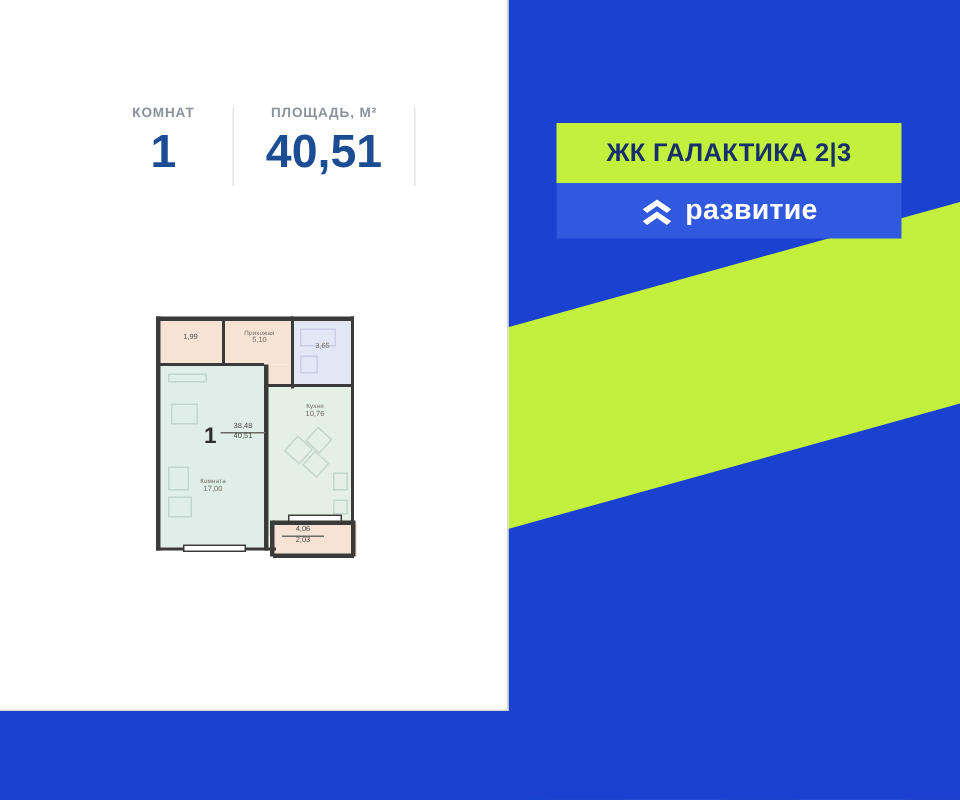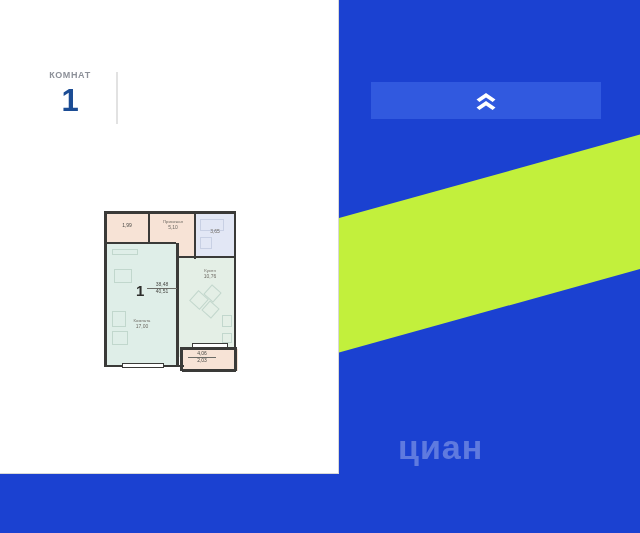--- a/index.html
+++ b/index.html
@@ -50,21 +50,21 @@
   .chev{width:22px;height:20px;flex:0 0 auto;}
 
   
   .card{
     position:absolute;left:0;top:0;width:339px;height:474px;background:#fff;
     border-right:1px solid #d8d8d8;border-bottom:1px solid #d8d8d8;
     box-sizing:border-box;
   }
   .stats{
     position:absolute;left:24px;top:70px;width:292px;height:62px;
-    display:flex;align-items:flex-start;
+    display:flex;align-items:flex-start;justify-content:center;
   }
   .stat{flex:0 0 auto;text-align:center;position:relative;}
   .stat.rooms{width:92px;}
   .stat.area{width:120px;}
   .stat.floor{width:78px;}
   .stat .lbl{
     color:#8d9199;font-size:9px;font-weight:bold;letter-spacing:.6px;
     text-transform:uppercase;display:block;margin-bottom:5px;
   }
   .stat .val{color:#1B4C94;font-size:31px;font-weight:bold;line-height:1;display:block;}
@@ -262,39 +262,46 @@
 
       <div style="position:absolute;left:86px;top:236px;width:40px;height:72px;background:#2f5b3a;opacity:.9;border-radius:50% 50% 42% 42%;"></div>
       <div style="position:absolute;left:150px;top:250px;width:34px;height:60px;background:#33623e;opacity:.85;border-radius:50% 50% 42% 42%;"></div>
     </div>
 
     <div class="sky-wedge" style="left:-30px;bottom:-30px;width:300px;height:180px;clip-path:polygon(100% 0,100% 100%,0 100%);"></div>
     <div class="green-stripe"></div>
     <div class="blue-bottom"></div>
 
     <div class="logo-wrap">
+      <div class="logo-badge">
+        <span>ЖК ГАЛАКТИКА 2|3</span>
+      </div>
       <div class="logo-dev">
         <svg class="chev" viewBox="0 0 22 20">
           <path d="M11 2 L20.5 8.5 L17.6 11 L11 6.4 L4.4 11 L1.5 8.5 Z" fill="#ffffff"></path>
           <path d="M11 10 L20.5 16.5 L17.6 19 L11 14.4 L4.4 19 L1.5 16.5 Z" fill="#ffffff"></path>
         </svg>
+        <span class="devtext">развитие</span>
       </div>
     </div>
   </div>
 
-  <div class="wm">циан</div>
 
   <div class="card">
 
     <div class="stats">
       <div class="stat rooms">
         <span class="lbl">КОМНАТ</span>
         <span class="val">1</span>
       </div>
       <div class="divider"></div>
+      <div class="stat area">
+        <span class="lbl">ПЛОЩАДЬ, М²</span>
+        <span class="val">40,51</span>
+      </div>
       <div class="divider"></div>
     </div>
 
     <div class="plan">
 
       <div class="rm" style="left:6px;top:6px;width:44px;height:30px;background:#f7e3d6;"></div>
       <div class="rm" style="left:50px;top:6px;width:44px;height:30px;background:#f7e3d6;"></div>
       <div class="rm" style="left:96px;top:6px;width:38px;height:44px;background:#e2e7f5;"></div>
       <div class="rm" style="left:50px;top:36px;width:44px;height:22px;background:#f7e3d6;"></div>
       <div class="rm" style="left:78px;top:50px;width:56px;height:100px;background:#e4efe6;"></div>

